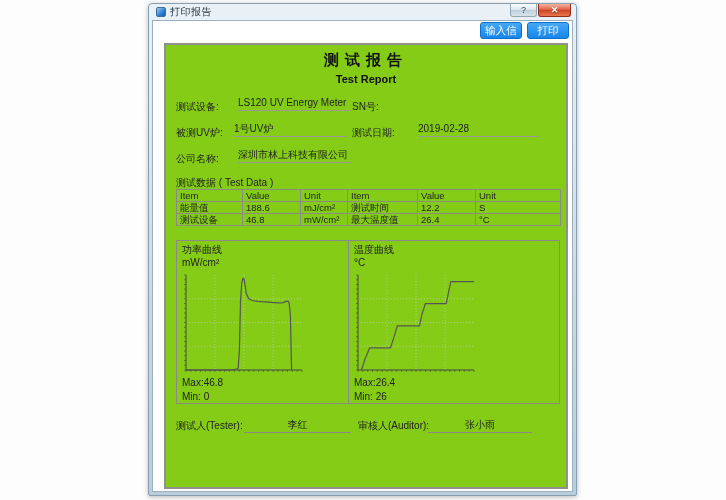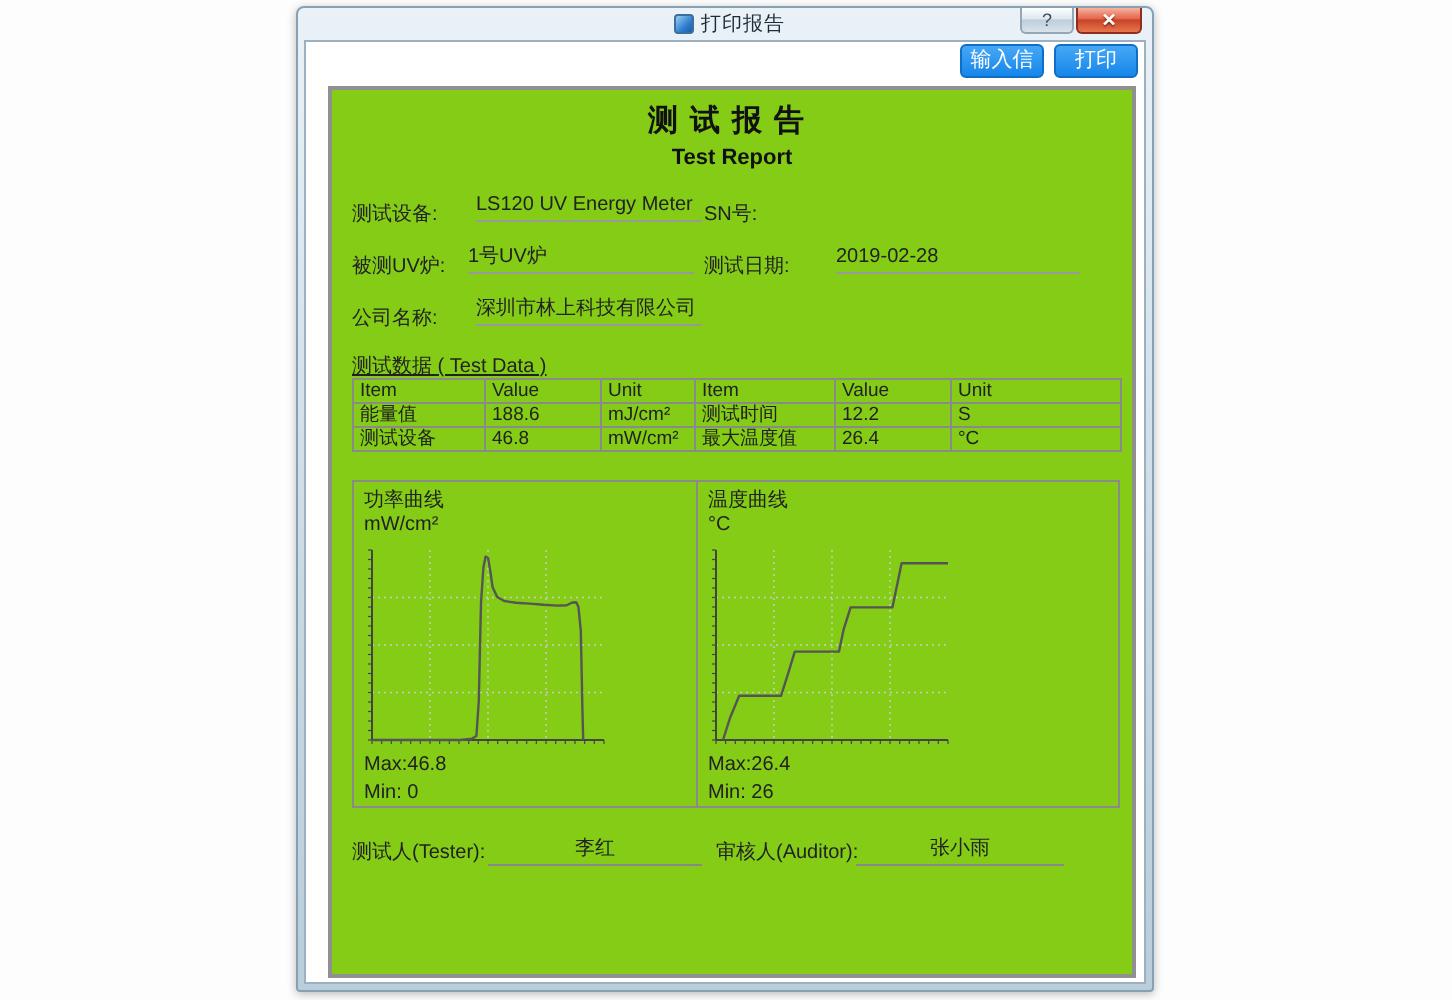--- a/index.html
+++ b/index.html
@@ -4,21 +4,21 @@
 <style>
   * { margin:0; padding:0; box-sizing:border-box; }
   body { background:#ffffff; font-family:"Liberation Sans", sans-serif; }
   .screen { position:relative; width:726px; height:500px; background:#fdfdfd; overflow:hidden; }
 
   
   .window { position:absolute; left:148px; top:3px; width:429px; height:493px;
     border:1px solid #86a0b4; border-radius:4px 4px 2px 2px;
     background:linear-gradient(#eaf2f8, #c9d9e4 60%, #b9cdda);
     box-shadow:0 1px 5px rgba(0,0,0,.28); padding:0 3px 3px 3px; }
-  .titlebar { position:relative; height:16px; display:flex; align-items:center; padding-left:4px;justify-content:center; }
+  .titlebar { position:relative; height:16px; display:flex; align-items:center; padding-left:4px; }
   .app-icon { width:10px; height:10px; border-radius:2px;
     background:linear-gradient(135deg,#9fd0f2,#2f7fd0 60%,#1c5fa8); border:1px solid #3b6f9d; margin-right:4px; }
   .title-text { font-size:10px; color:#1e2c38; letter-spacing:0.5px; }
   .win-controls { position:absolute; right:2px; top:0; display:flex; gap:1px; }
   .win-btn { height:13px; border-radius:0 0 3px 3px; font-size:9px; line-height:12px; text-align:center; cursor:default; }
   .help-btn { width:27px; background:linear-gradient(#ffffff,#dde7ee 45%,#bfcedb 50%,#d8e3eb);
     border:1px solid #93a7b7; border-top:none; color:#3c4c5a; }
   .close-btn { width:33px; background:linear-gradient(#f7b3a1,#e2654a 45%,#c84326 50%,#e8764f);
     border:1px solid #8e2f1d; border-top:none; color:#fff; font-weight:bold; text-shadow:0 1px 1px rgba(0,0,0,.4); }
 
@@ -35,21 +35,21 @@
     border:2px solid #909090; background:#84cc16; color:#222; }
   .rpt-title { position:absolute; top:6px; left:0; width:100%; text-align:center;
     font-size:15px; font-weight:bold; letter-spacing:6px; color:#111; }
   .rpt-subtitle { position:absolute; top:28px; left:0; width:100%; text-align:center;
     font-size:11px; font-weight:bold; color:#111; }
 
   .field-label { position:absolute; font-size:10px; color:#222; white-space:nowrap; }
   .field-value { position:absolute; font-size:10px; color:#222; border-bottom:1px solid #999;
     height:15px; line-height:14px; white-space:nowrap; }
 
-  .section-label { position:absolute; top:131px; left:10px; font-size:10px; color:#222;text-decoration:underline; }
+  .section-label { position:absolute; top:131px; left:10px; font-size:10px; color:#222; }
 
   table.data { position:absolute; top:144px; left:10px; width:384px; border-collapse:collapse; table-layout:fixed; }
   table.data th, table.data td { border:1px solid #8a8a8a; font-size:9.5px; font-weight:normal;
     text-align:left; padding:0 3px; height:12px; line-height:11px; white-space:nowrap; overflow:hidden; }
 
   .chart-row { position:absolute; top:180px; left:10px; width:384px; height:164px;
     border:1px solid #8a8a8a; display:flex;margin-top:15px; }
   .chart-cell { position:relative; height:100%; }
   .chart-cell.left { width:172px; border-right:1px solid #8a8a8a; }
   .chart-cell.right { flex:1; }

